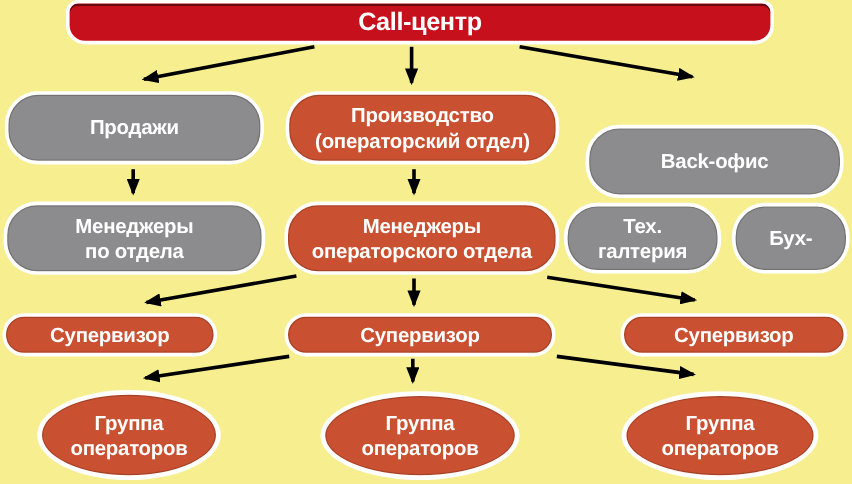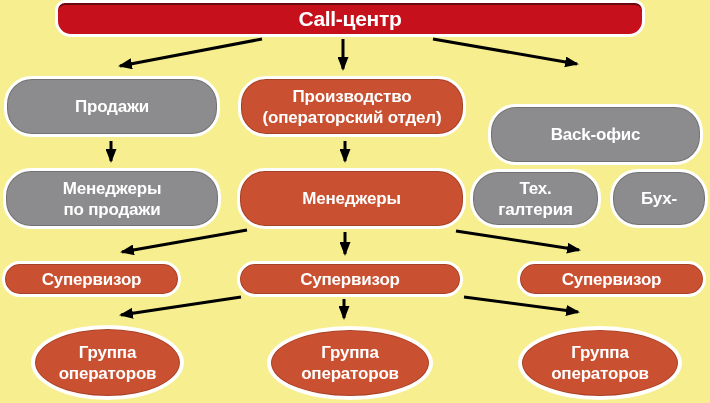--- a/index.html
+++ b/index.html
@@ -68,24 +68,25 @@
   </div>
   <div class="node rect gray" style="left:4px;top:76px;width:216px;height:61px;">
     <span>Продажи</span>
   </div>
   <div class="node rect gray" style="left:488px;top:76px;width:215px;height:61px;margin-top:28px;">
     <span>Back-офис</span>
   </div>
 
   <div class="node rect gray" style="left:3px;top:168px;width:218px;height:61px;">
     <span>Менеджеры</span>
-    <span>по продажи</span>
+    <span>по отдела</span>
   </div>
   <div class="node rect orange" style="left:237px;top:168px;width:229px;height:61px;">
     <span>Менеджеры</span>
+    <span>операторского отдела</span>
   </div>
   <div class="node rect gray" style="left:470px;top:169px;width:131px;height:59px;text-align:center;">
     <span>Тех.</span>
     <span>галтерия</span>
   </div>
   <div class="node rect gray" style="left:610px;top:169px;width:98px;height:59px;gap:48px;">
     <span>Бух-</span>
   </div>
 
   <div class="node pill orange" style="left:2px;top:261px;width:179px;height:36px;">

